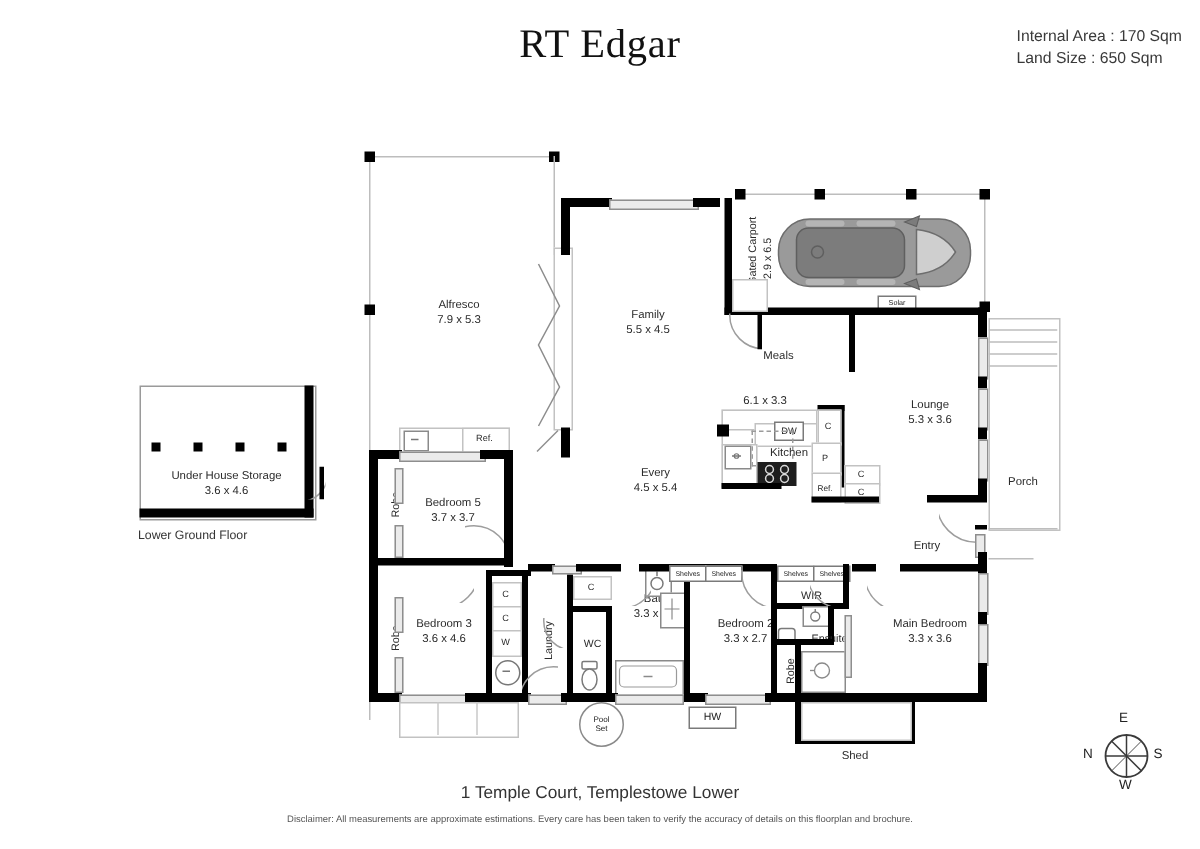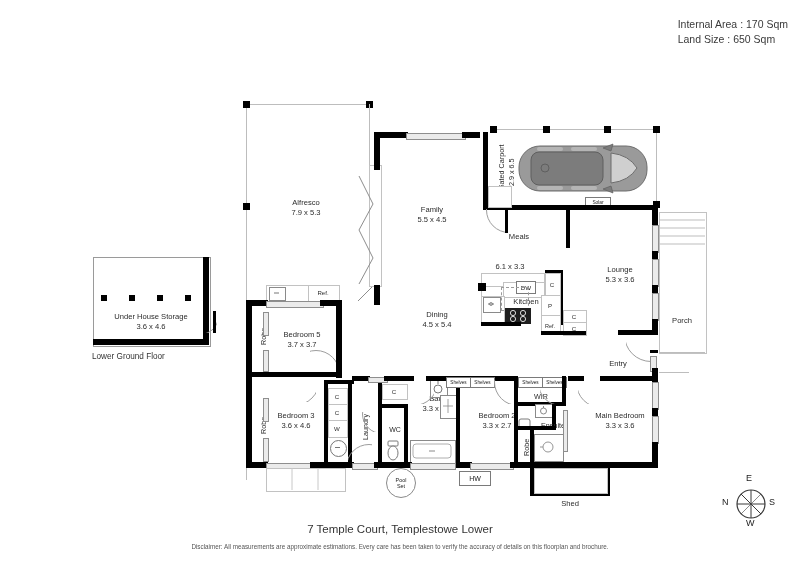--- a/index.html
+++ b/index.html
@@ -66,20 +66,21 @@
 
   
   #compass{left:716px;top:466px;width:70px;height:70px;}
   #compass .c-lbl{position:absolute;font-size:9px;color:#222;}
 </style>
 </head>
 <body>
 
 <div id="stage">
 
+  <div class="abs" id="brand">RT Edgar</div>
   <div class="abs" id="area-info">
     <div>Internal Area : 170 Sqm</div>
     <div>Land Size : 650 Sqm</div>
   </div>
 
   <div>
 
     <div class="abs outline" style="left:93px;top:257px;width:116px;height:88px;"></div>
 
     <div class="abs wall" style="left:203px;top:257px;width:6px;height:88px;"></div>
@@ -241,21 +242,21 @@
     <div class="abs lbl sm" style="left:541px;top:301px;width:18px;">P</div>
     <div class="abs outline-l" style="left:541px;top:315px;width:18px;height:18px;"></div>
     <div class="abs lbl xs" style="left:541px;top:322px;width:18px;font-size:5.5px;">Ref.</div>
     <div class="abs outline-l" style="left:563px;top:310px;width:22px;height:12px;"></div>
     <div class="abs lbl sm" style="left:563px;top:312px;width:22px;">C</div>
     <div class="abs outline-l" style="left:563px;top:322px;width:22px;height:12px;"></div>
     <div class="abs lbl sm" style="left:563px;top:324px;width:22px;">C</div>
     <div class="abs wall" style="left:541px;top:331px;width:45px;height:4px;"></div>
 
     <div class="abs lbl" style="left:402px;top:310px;width:70px;">
-      <span>Dining</span><br><span>4.5 x 5.4</span>
+      <span>Every</span><br><span>4.5 x 5.4</span>
     </div>
 
     <div class="abs outline-l" style="left:266px;top:285px;width:72px;height:15px;"></div>
     <div class="abs fix" style="left:269px;top:287px;width:15px;height:12px;"></div>
     <svg class="abs" style="left:269px;top:287px;" width="15" height="12">
       <line x1="5" y1="6" x2="10" y2="6" stroke="#777" stroke-width="1"></line>
     </svg>
     <div class="abs outline-l" style="left:308px;top:285px;width:30px;height:15px;"></div>
     <div class="abs lbl sm" style="left:308px;top:288px;width:30px;">Ref.</div>
 
@@ -454,16 +455,16 @@
       <line x1="21" y1="38" x2="49" y2="38" stroke="#3a3a3a" stroke-width="1"></line>
       <line x1="25" y1="28" x2="45" y2="48" stroke="#3a3a3a" stroke-width="1"></line>
       <line x1="25" y1="48" x2="45" y2="28" stroke="#3a3a3a" stroke-width="0.6"></line>
     </svg>
     <span class="c-lbl" style="left:30px;top:7px;">E</span>
     <span class="c-lbl" style="left:53px;top:31px;">S</span>
     <span class="c-lbl" style="left:30px;top:52px;">W</span>
     <span class="c-lbl" style="left:6px;top:31px;">N</span>
   </div>
 
-  <div class="abs" id="addr">7 Temple Court, Templestowe Lower</div>
+  <div class="abs" id="addr">1 Temple Court, Templestowe Lower</div>
   <div class="abs" id="disclaimer">Disclaimer: All measurements are approximate estimations. Every care has been taken to verify the accuracy of details on this floorplan and brochure.</div>
 
 </div>
 
 </body></html>

